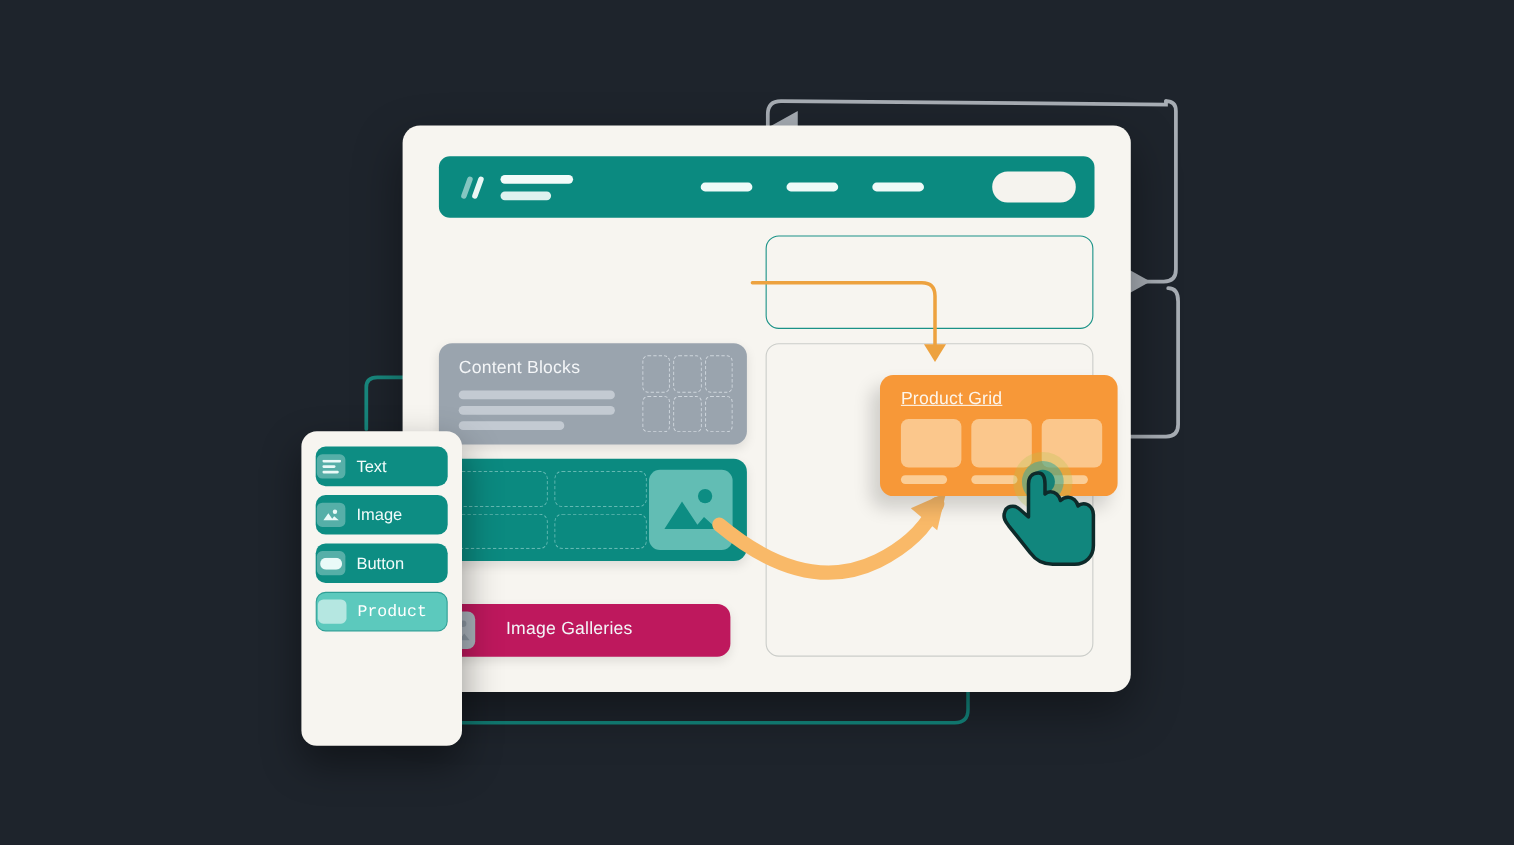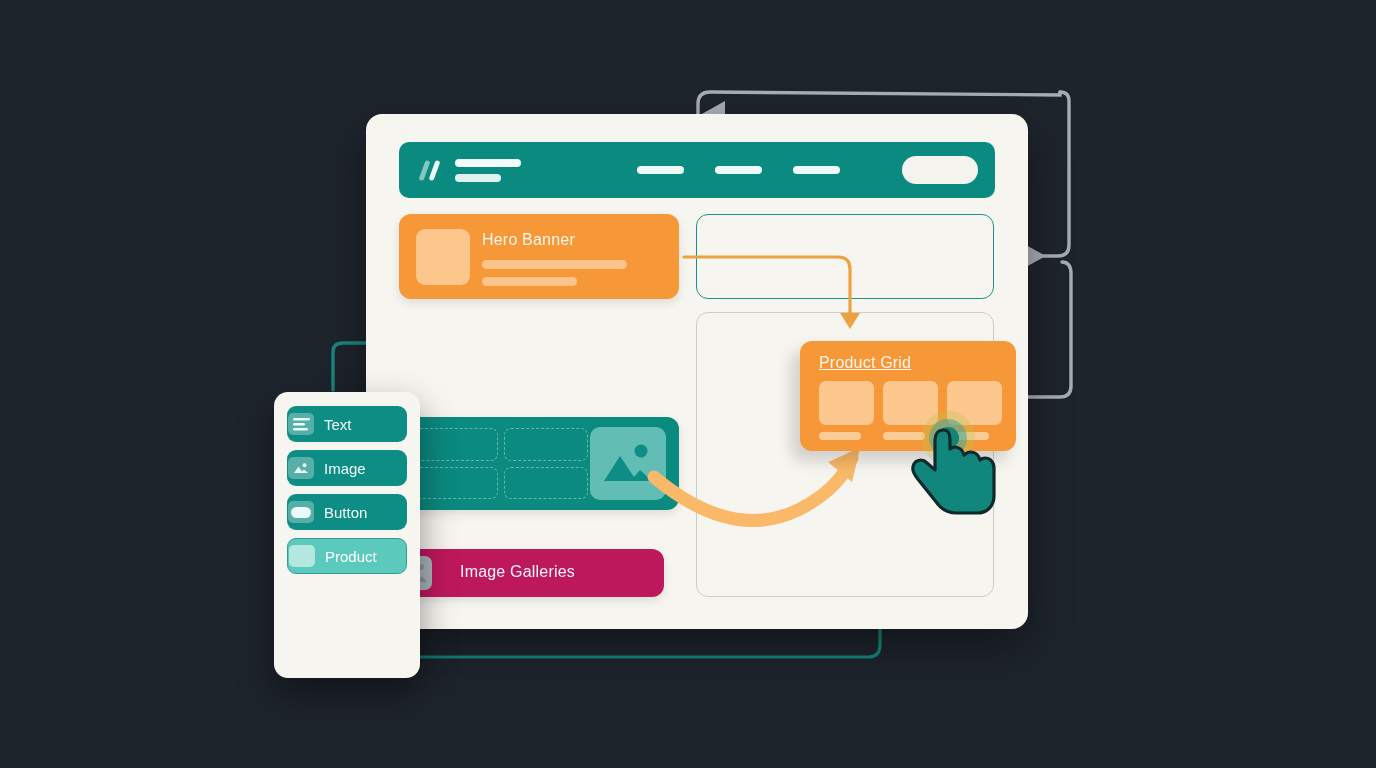--- a/index.html
+++ b/index.html
@@ -149,21 +149,21 @@
     display: flex; align-items: center; gap: 10px; padding-left: 1px;
     color: #f1fbfa; font-size: 15px;
   }
   .palette-item .pi-icon {
     width: 26px; height: 22px; border-radius: 5px;
     background: rgba(255,255,255,.30);
     display: flex; align-items: center; justify-content: center; flex: none;
   }
   .palette-item[data-variant="muted"] { background: #9aa4ae; }
   .palette-item[data-variant="active"] {
-    background: #5cc9bd; border: 1.5px solid #2f9f96; color: #ffffff;
+    background: #5cc9bd; border: 1.5px solid #2f9f96; color: #ffffff; font-family: Liberation Mono, monospace;
   }
   .palette-item[data-variant="active"] .pi-icon { background: rgba(255,255,255,.55); }
 
   svg { display: block; }
   #cursor-layer { position: absolute; left: 0; top: 0; width: 1376px; height: 768px; pointer-events: none; }
 </style>
 </head>
 <body>
 
 <div id="stage">
@@ -210,27 +210,35 @@
           <span></span>
       </div>
       <div id="nav-links">
         <span></span>
         <span></span>
         <span></span>
       </div>
       <div id="nav-cta"></div>
     </div>
 
-    <div class="card" id="card-hero">
-      <div id="hero-thumb"></div>
-      <div class="card-title">Hero Banner</div>
-      <span class="hero-line l1"></span>
-      <span class="hero-line l2"></span>
-    </div>
-
+
+    <div class="card" id="card-content">
+      <div class="card-title">Content Blocks</div>
+      <span class="cb-line l1"></span>
+      <span class="cb-line l2"></span>
+      <span class="cb-line l3"></span>
+      <div id="cb-grid">
+        <span></span>
+          <span></span>
+          <span></span>
+          <span></span>
+          <span></span>
+          <span></span>
+      </div>
+    </div>
 
     <div class="card" id="card-gallery">
       <div id="gal-grid">
         <span></span>
           <span></span>
           <span></span>
           <span></span>
       </div>
       <div id="gal-thumb">
         <svg width="76" height="73" viewBox="0 0 76 73">

